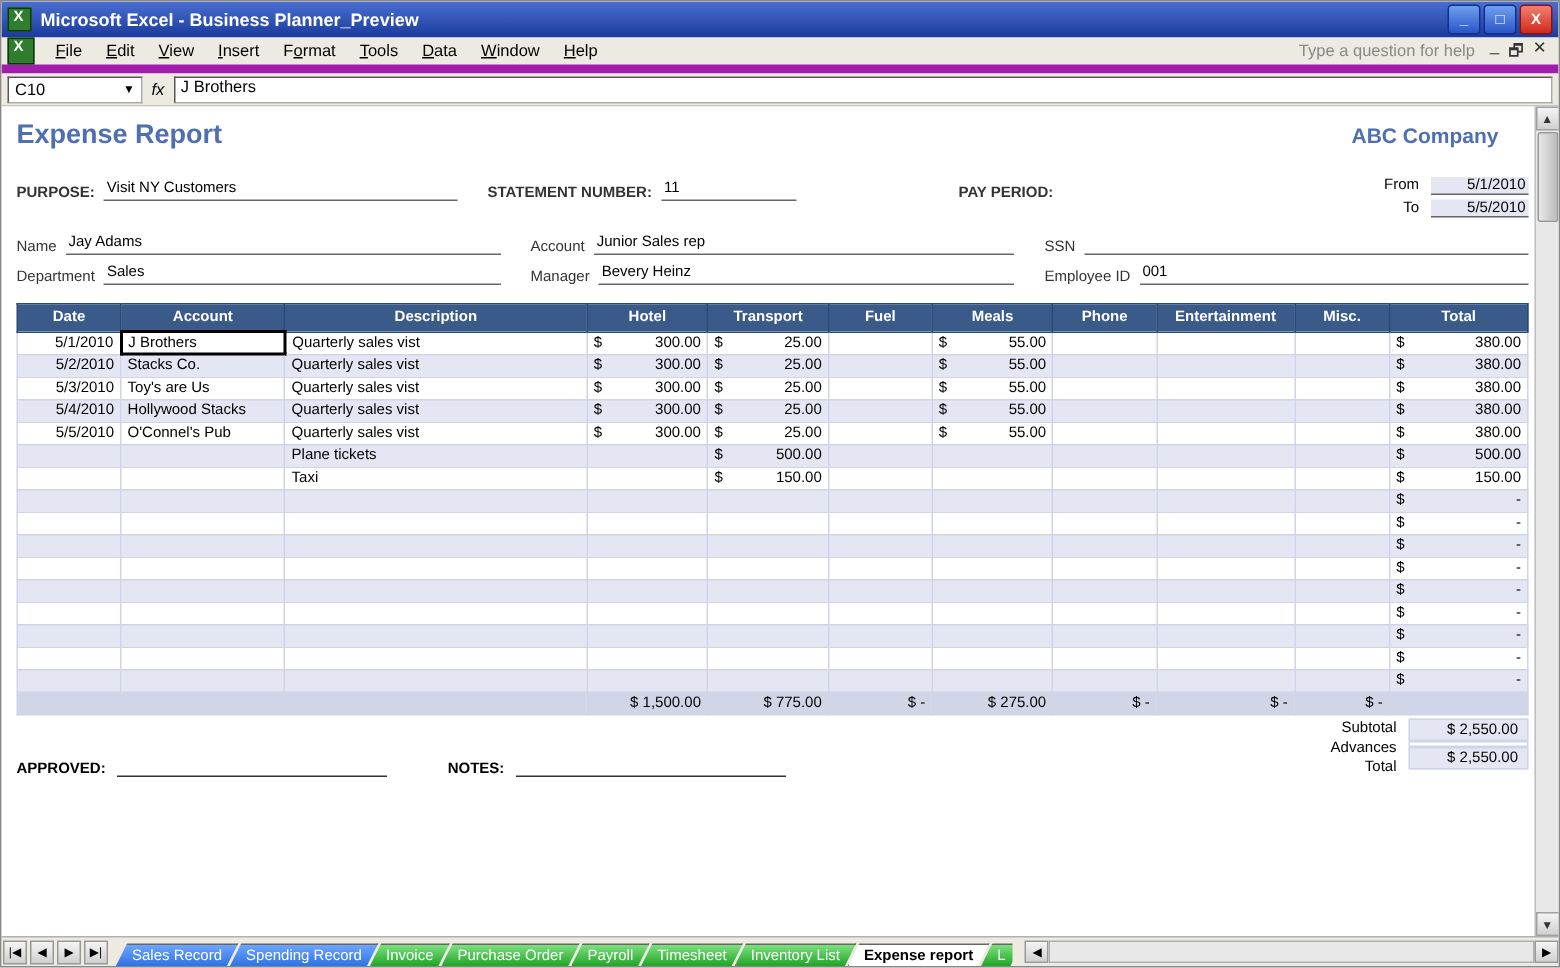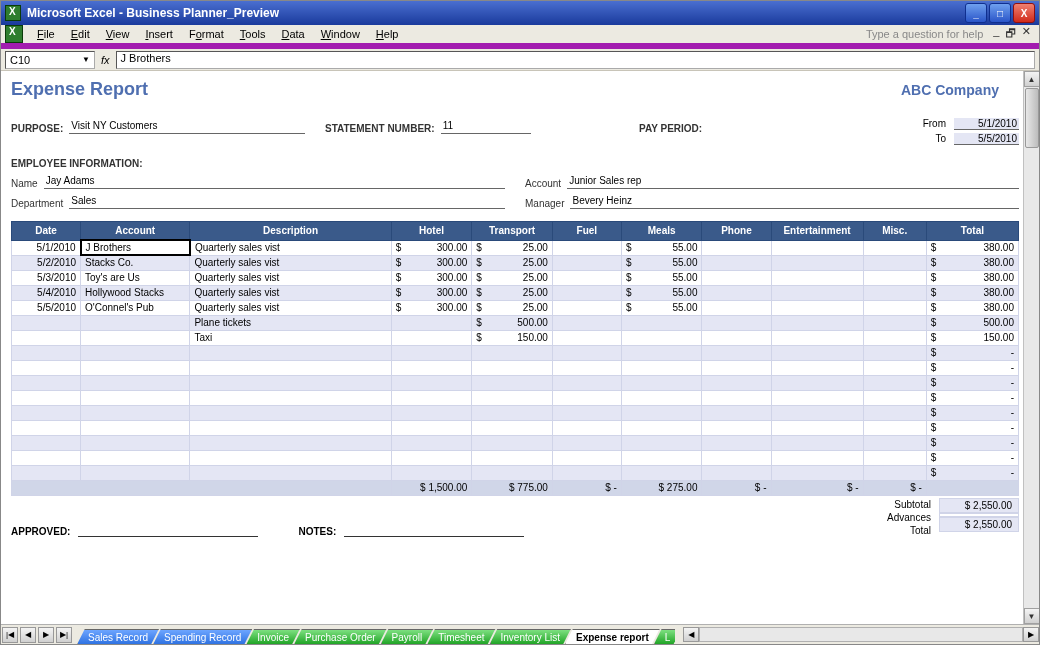--- a/index.html
+++ b/index.html
@@ -280,41 +280,50 @@
           <span>From</span>
           <span class="pp-val">5/1/2010</span>
         </div>
         <div class="pp-row">
           <span>To</span>
           <span class="pp-val">5/5/2010</span>
         </div>
       </div>
     </div>
 
-    <div class="section-label">EMPLOYEE INFORMATION:</div>
 
     <div class="header-grid">
       <div class="col">
         <div class="field-row">
           <span class="field-label">Name</span>
           <span class="field-value">Jay Adams</span>
         </div>
         <div class="field-row">
           <span class="field-label">Department</span>
           <span class="field-value">Sales</span>
         </div>
       </div>
       <div class="col">
         <div class="field-row">
           <span class="field-label">Account</span>
           <span class="field-value">Junior Sales rep</span>
         </div>
         <div class="field-row">
           <span class="field-label">Manager</span>
           <span class="field-value">Bevery Heinz</span>
+        </div>
+      </div>
+      <div class="col">
+        <div class="field-row">
+          <span class="field-label">SSN</span>
+          <span class="field-value"></span>
+        </div>
+        <div class="field-row">
+          <span class="field-label">Employee ID</span>
+          <span class="field-value">001</span>
         </div>
       </div>
     </div>
 
     <table class="etable">
       <colgroup>
         <col style="width:60px">
           <col style="width:95px">
           <col style="width:175px">
         <col style="width:70px">

